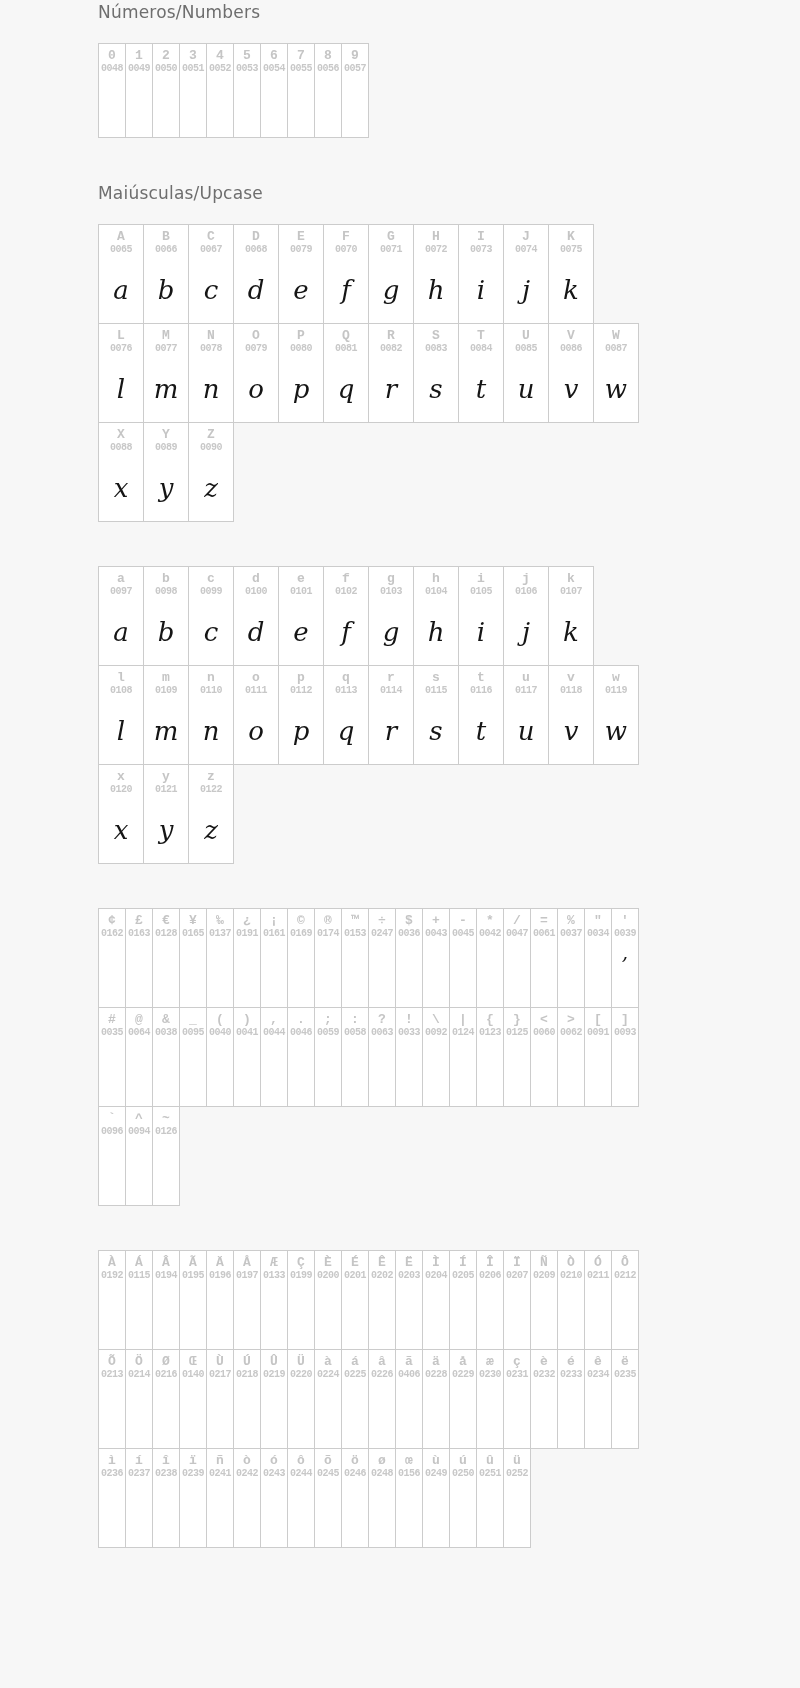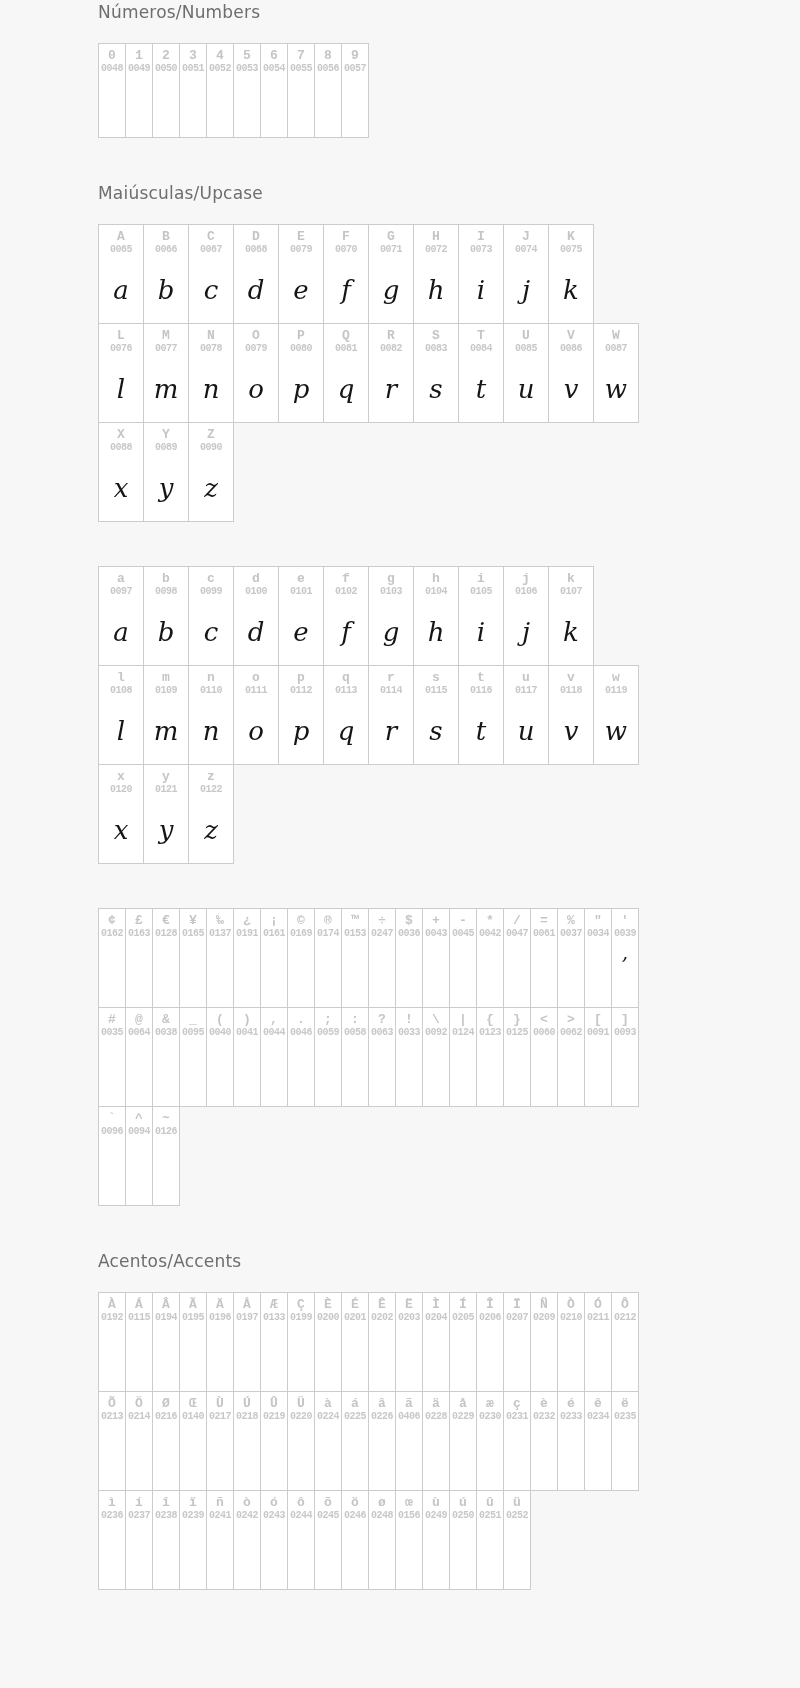--- a/index.html
+++ b/index.html
@@ -620,21 +620,20 @@
           <span class="glyph"></span>
         </div>
         <div class="cell">
           <span class="char-label">~</span>
           <span class="char-code">0126</span>
           <span class="glyph"></span>
         </div>
       </div>
     </section>
     <section class="font-section sec-accents">
-      <h2>Acentos/Accents</h2>
       <div class="row">
         <div class="cell">
           <span class="char-label">À</span>
           <span class="char-code">0192</span>
           <span class="glyph"></span>
         </div>
         <div class="cell">
           <span class="char-label">Á</span>
           <span class="char-code">0115</span>
           <span class="glyph"></span>

